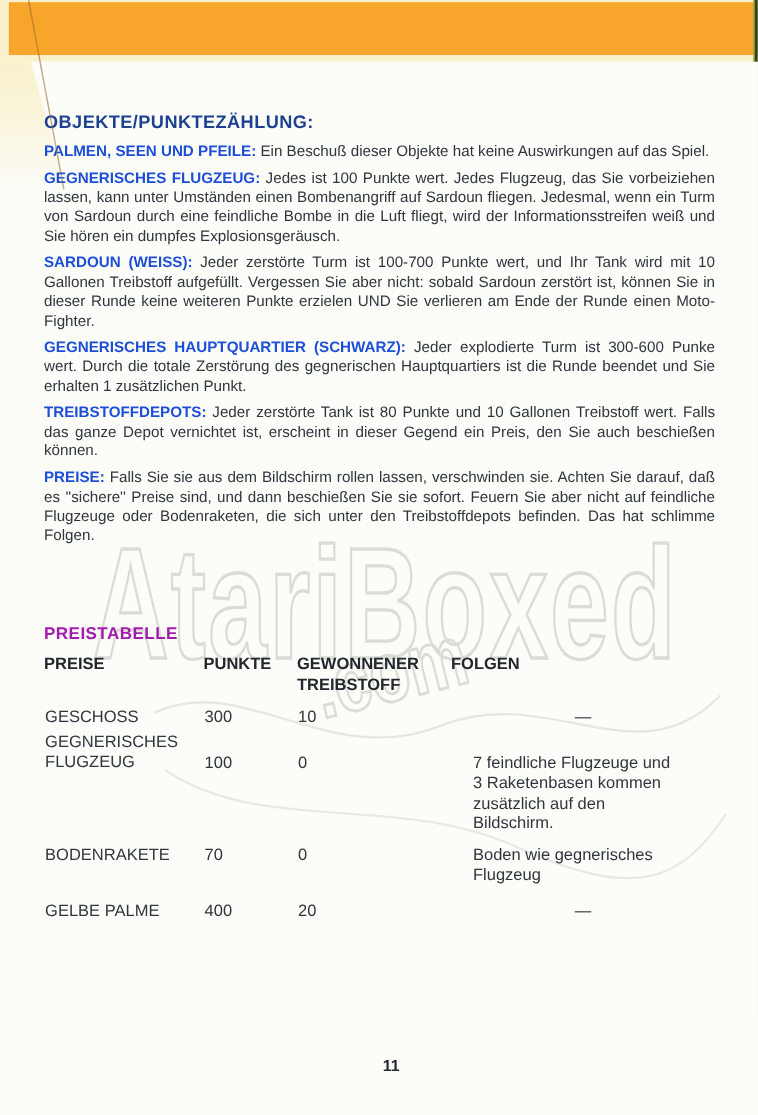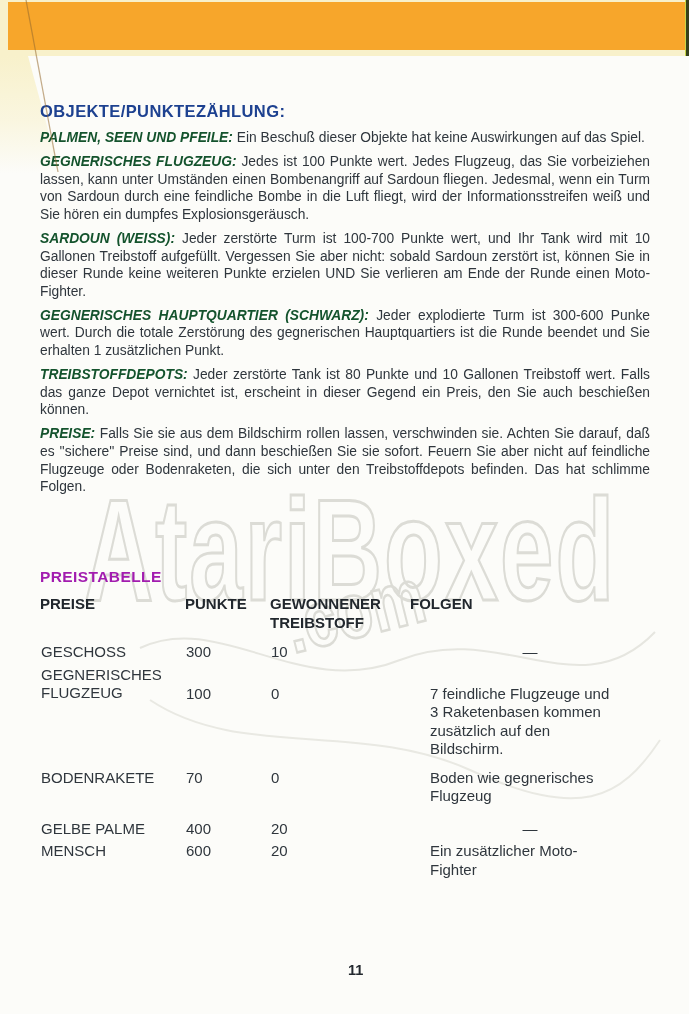--- a/index.html
+++ b/index.html
@@ -36,21 +36,21 @@
   
   .content{position:absolute;left:40px;top:102px;width:610px;z-index:2;}
   .sec-title{
     margin:0 0 8px 0;font-size:16.5px;font-weight:bold;letter-spacing:.4px;
     color:#1d4190;
   }
   .para{
     margin:0 0 6.5px 0;font-size:13.8px;line-height:17.6px;
     text-align:justify;color:#2f363d;
   }
-  .para b{color:#14532d;font-style:italic;}
+  .para b{color:#1d4ed8;}
   
   .pricetable{position:absolute;left:40px;top:568px;width:610px;z-index:2;}
   .table-title{
     margin:0 0 9px 0;font-size:15.5px;font-weight:bold;letter-spacing:.4px;
     color:#a21caf;
   }
   table.prices{width:610px;border-collapse:collapse;table-layout:fixed;
     font-size:15px;line-height:18.5px;color:#2f363d;}
   table.prices th{font-weight:bold;color:#21272d;vertical-align:top;padding:0 0 2px 0;text-align:left;}
   table.prices th.c, table.prices td.c{text-align:left;}
@@ -141,25 +141,19 @@
           <td class="c">70</td>
           <td class="c">0</td>
           <td class="folgen-text"><span>Boden wie gegnerisches Flugzeug</span></td>
         </tr>
         <tr class="r5">
           <td>GELBE PALME</td>
           <td class="c">400</td>
           <td class="c">20</td>
           <td class="folgen-dash">—</td>
         </tr>
-        <tr class="r6">
-          <td>MENSCH</td>
-          <td class="c">600</td>
-          <td class="c">20</td>
-          <td class="folgen-text"><span>Ein zusätzlicher Moto-Fighter</span></td>
-        </tr>
       </tbody>
     </table>
   </div>
 
   <div class="pageno">11</div>
 
 </div>
 
 </body></html>

